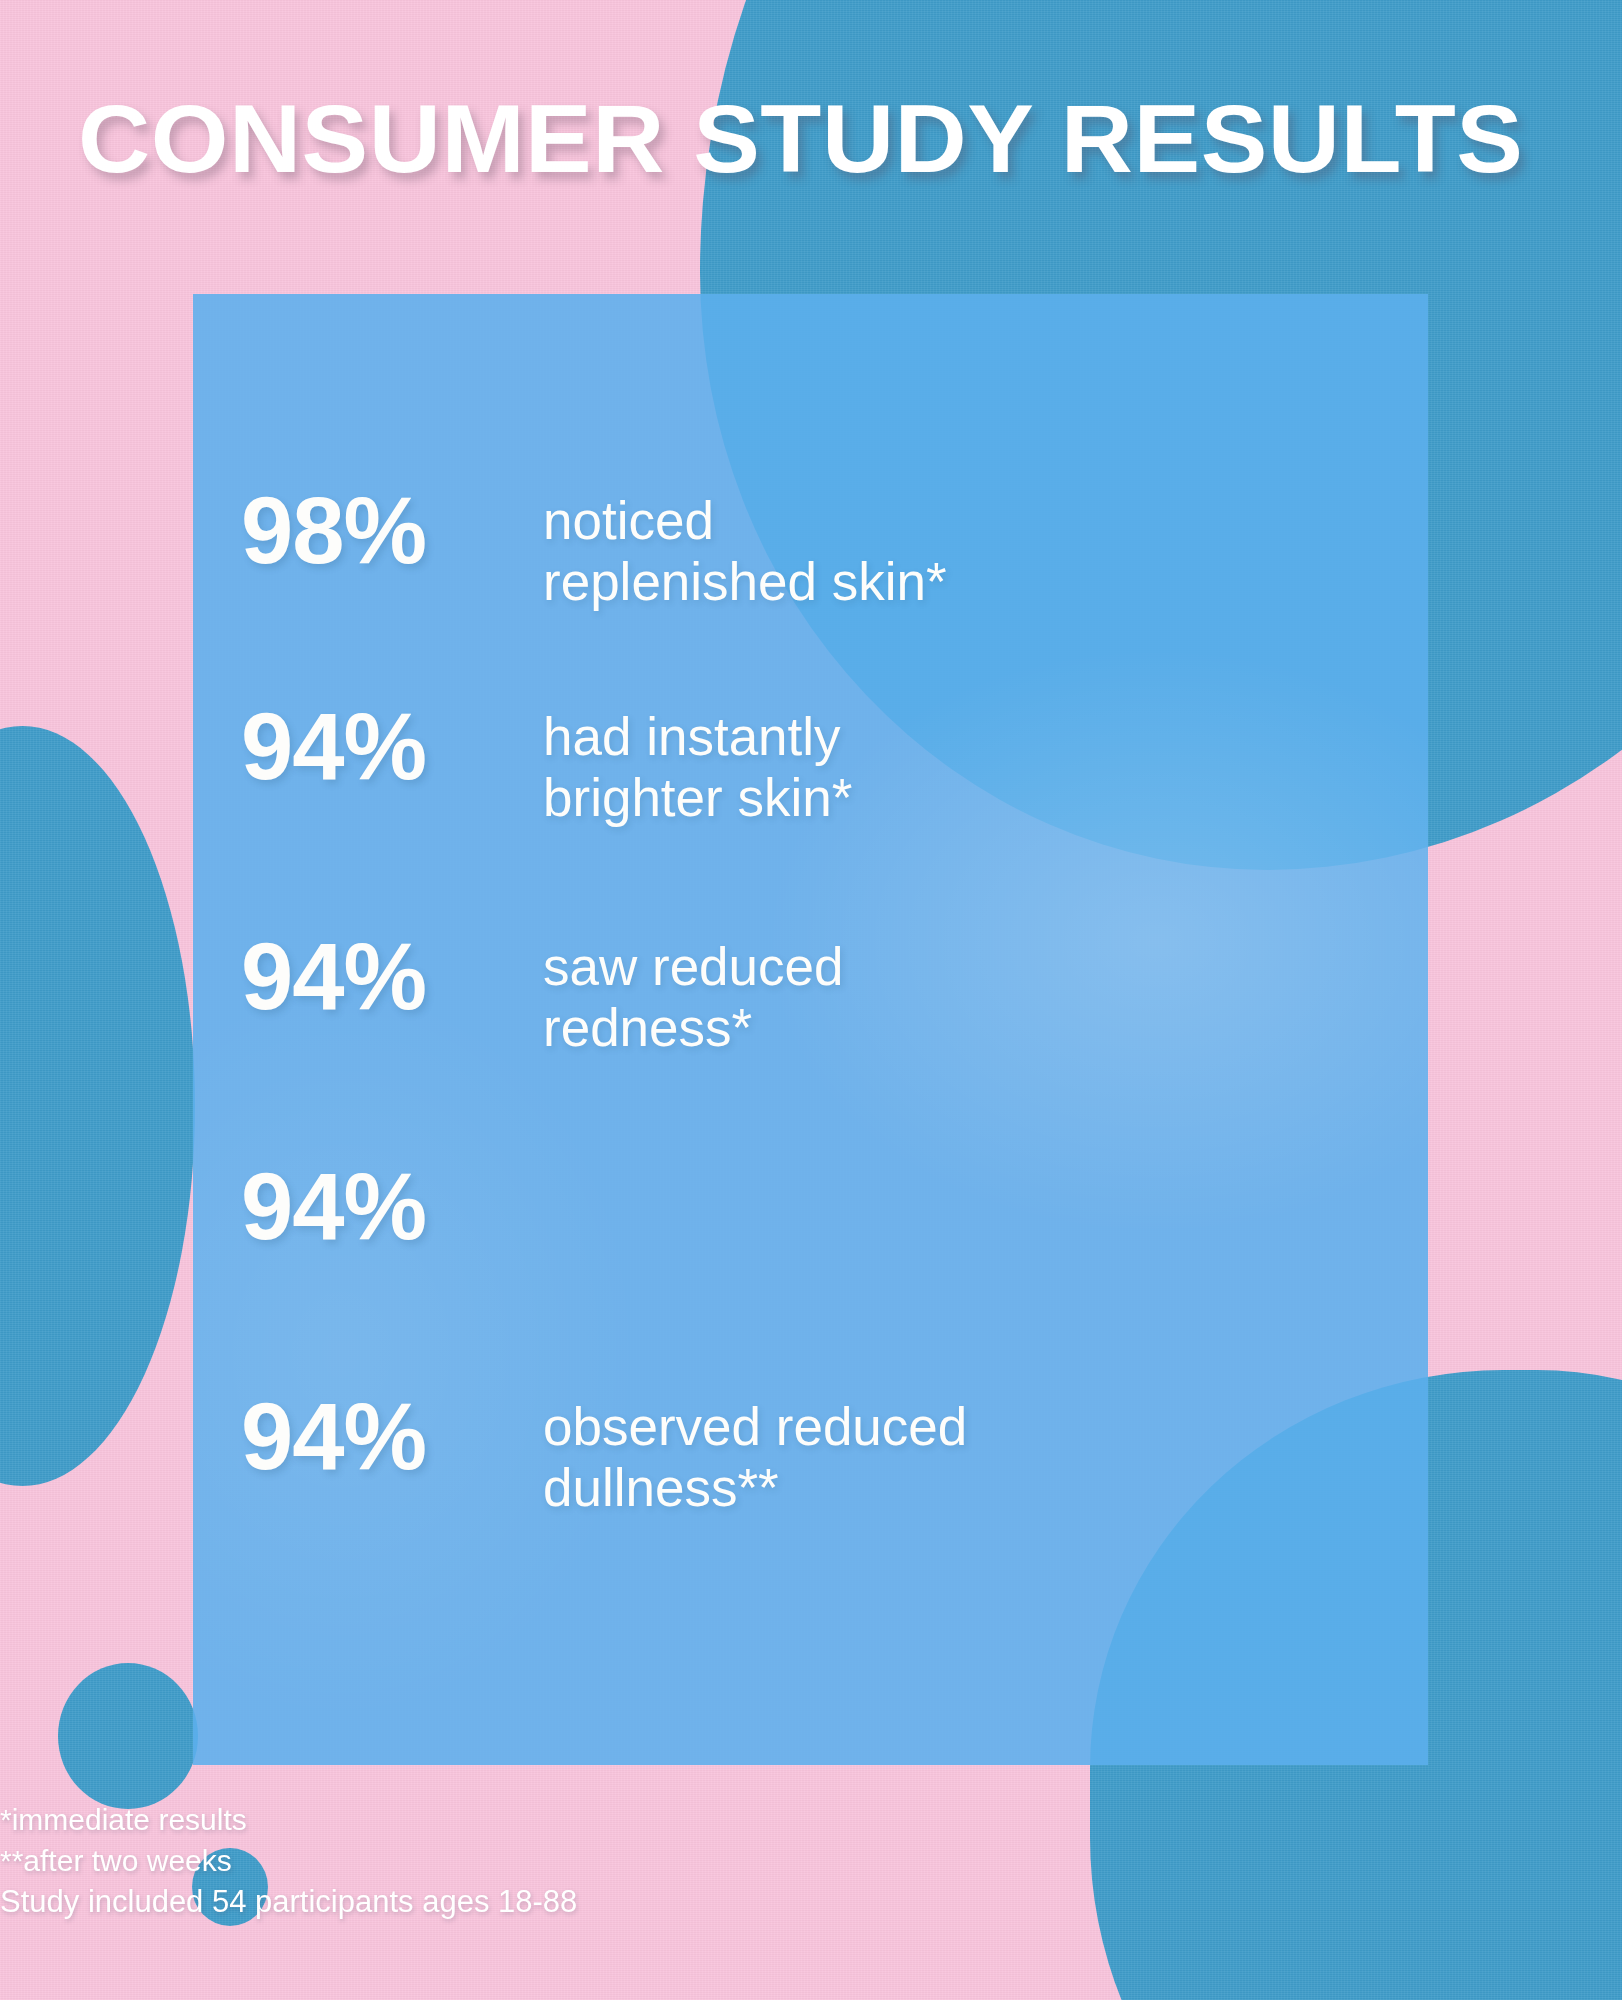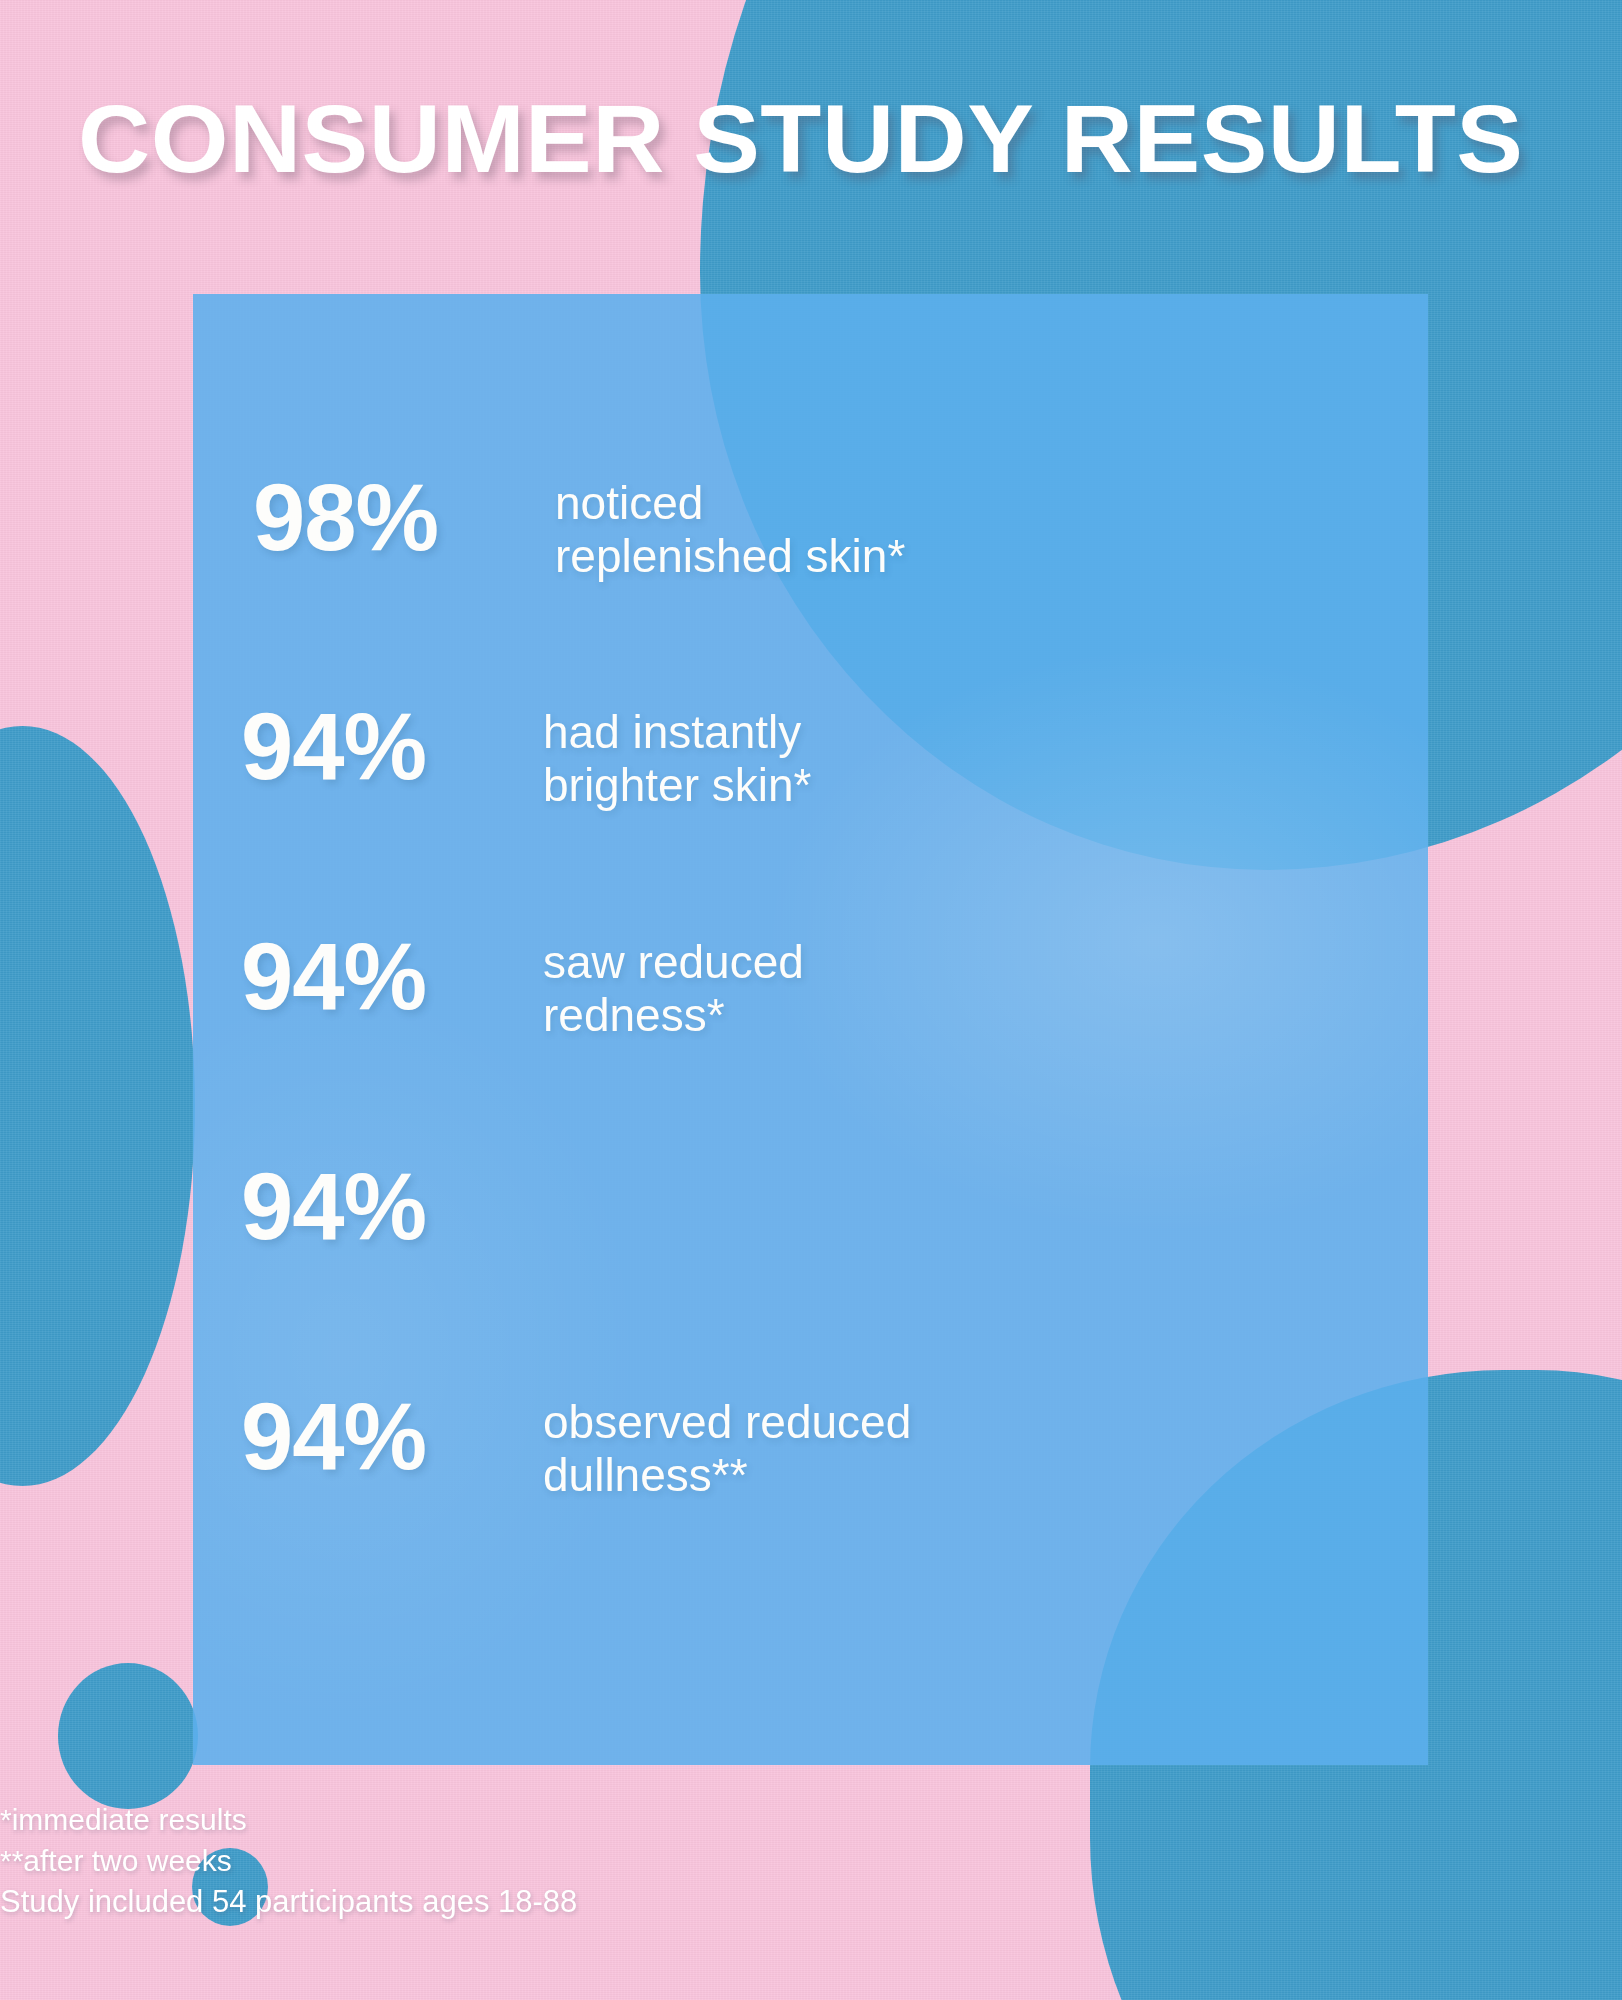--- a/index.html
+++ b/index.html
@@ -122,41 +122,41 @@
     width: 1235px;
     height: 1471px;
   }
   .stat-row {
     position: absolute;
     left: 0;
     width: 100%;
     display: flex;
     align-items: flex-start;
   }
-  .stat-row:nth-child(1) { top: 177px; margin-left: 12px; }
+  .stat-row:nth-child(1) { top: 190px; }
   .stat-row:nth-child(2) { top: 406px; }
   .stat-row:nth-child(3) { top: 636px; }
   .stat-row:nth-child(4) { top: 866px; }
   .stat-row:nth-child(5) { top: 1096px; }
 
   .stat-value {
     width: 350px;
     padding-left: 48px;
     box-sizing: border-box;
     font-size: 94px;
     font-weight: 700;
     line-height: 1.0;
     color: #fdfdfb;
     letter-spacing: -1px;
     text-shadow: 3px 4px 7px rgba(40, 90, 130, 0.20);
   }
   .stat-label {
     flex: 1;
     padding-top: 6px;
-    font-size: 46px;
+    font-size: 53px;
     line-height: 1.16;
     font-weight: 400;
     color: #fdfdfb;
     text-shadow: 2px 3px 6px rgba(40, 90, 130, 0.18);
   }
   .stat-label .line { display: block; }
 
   
   .footnotes {
     position: absolute;

